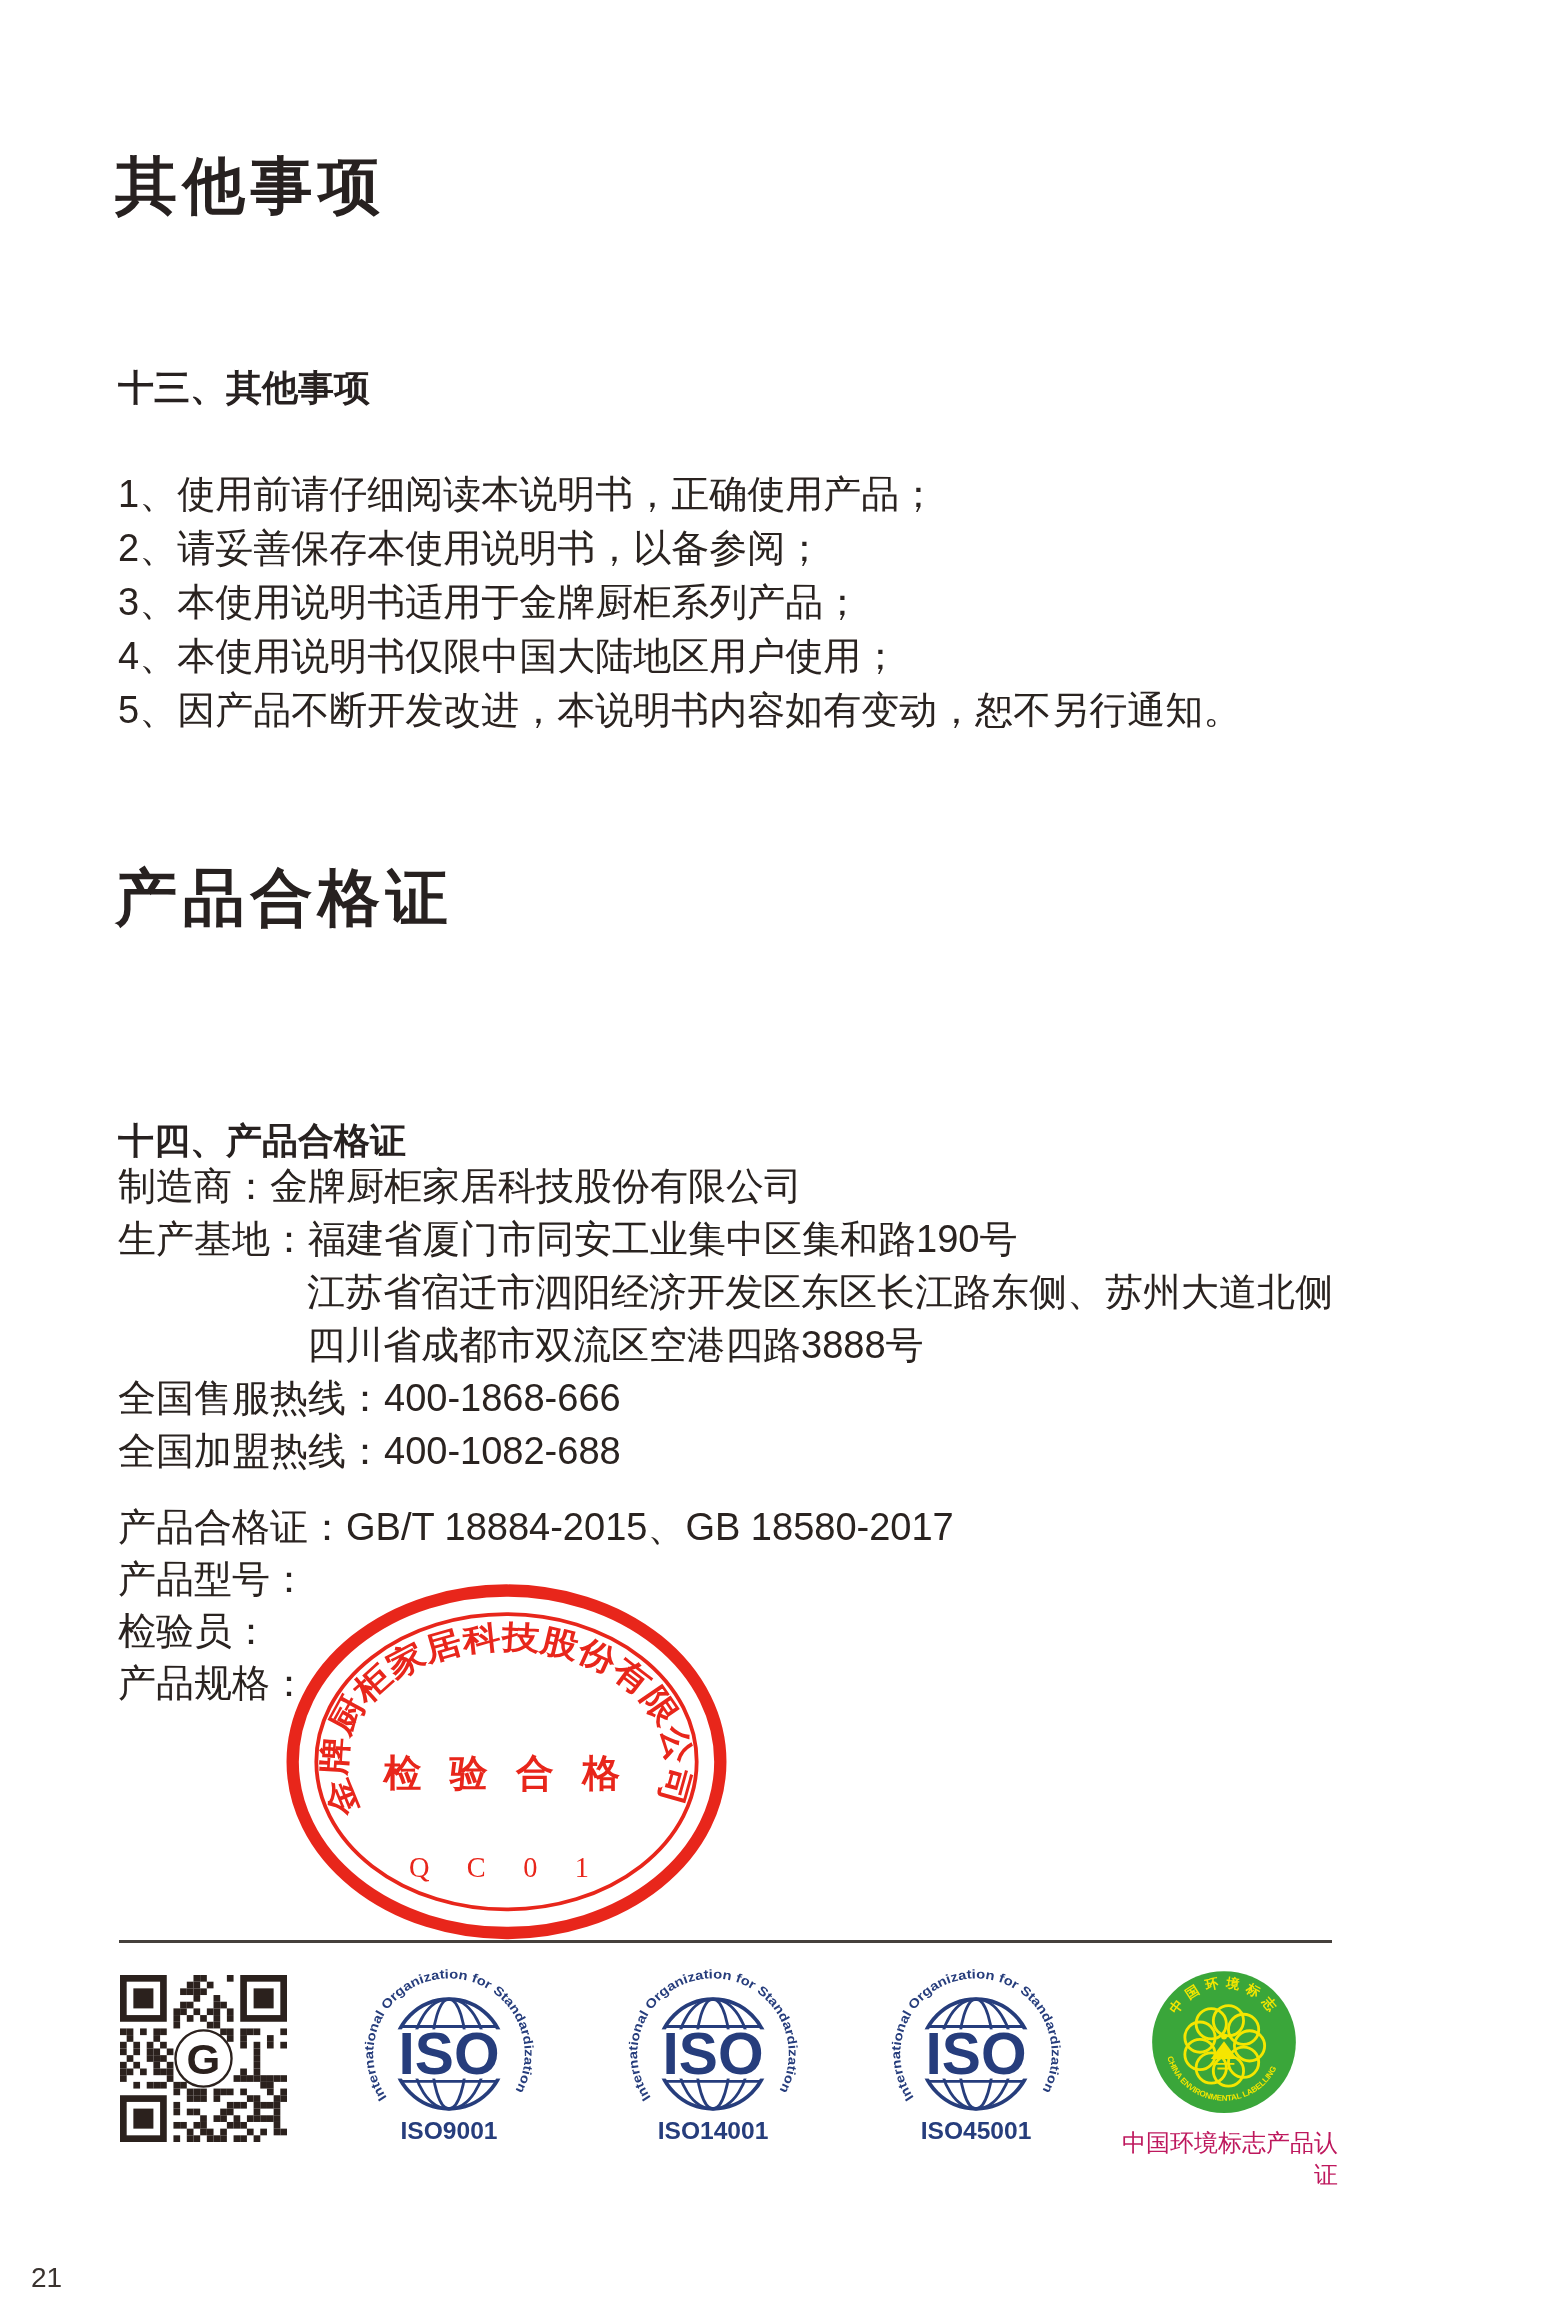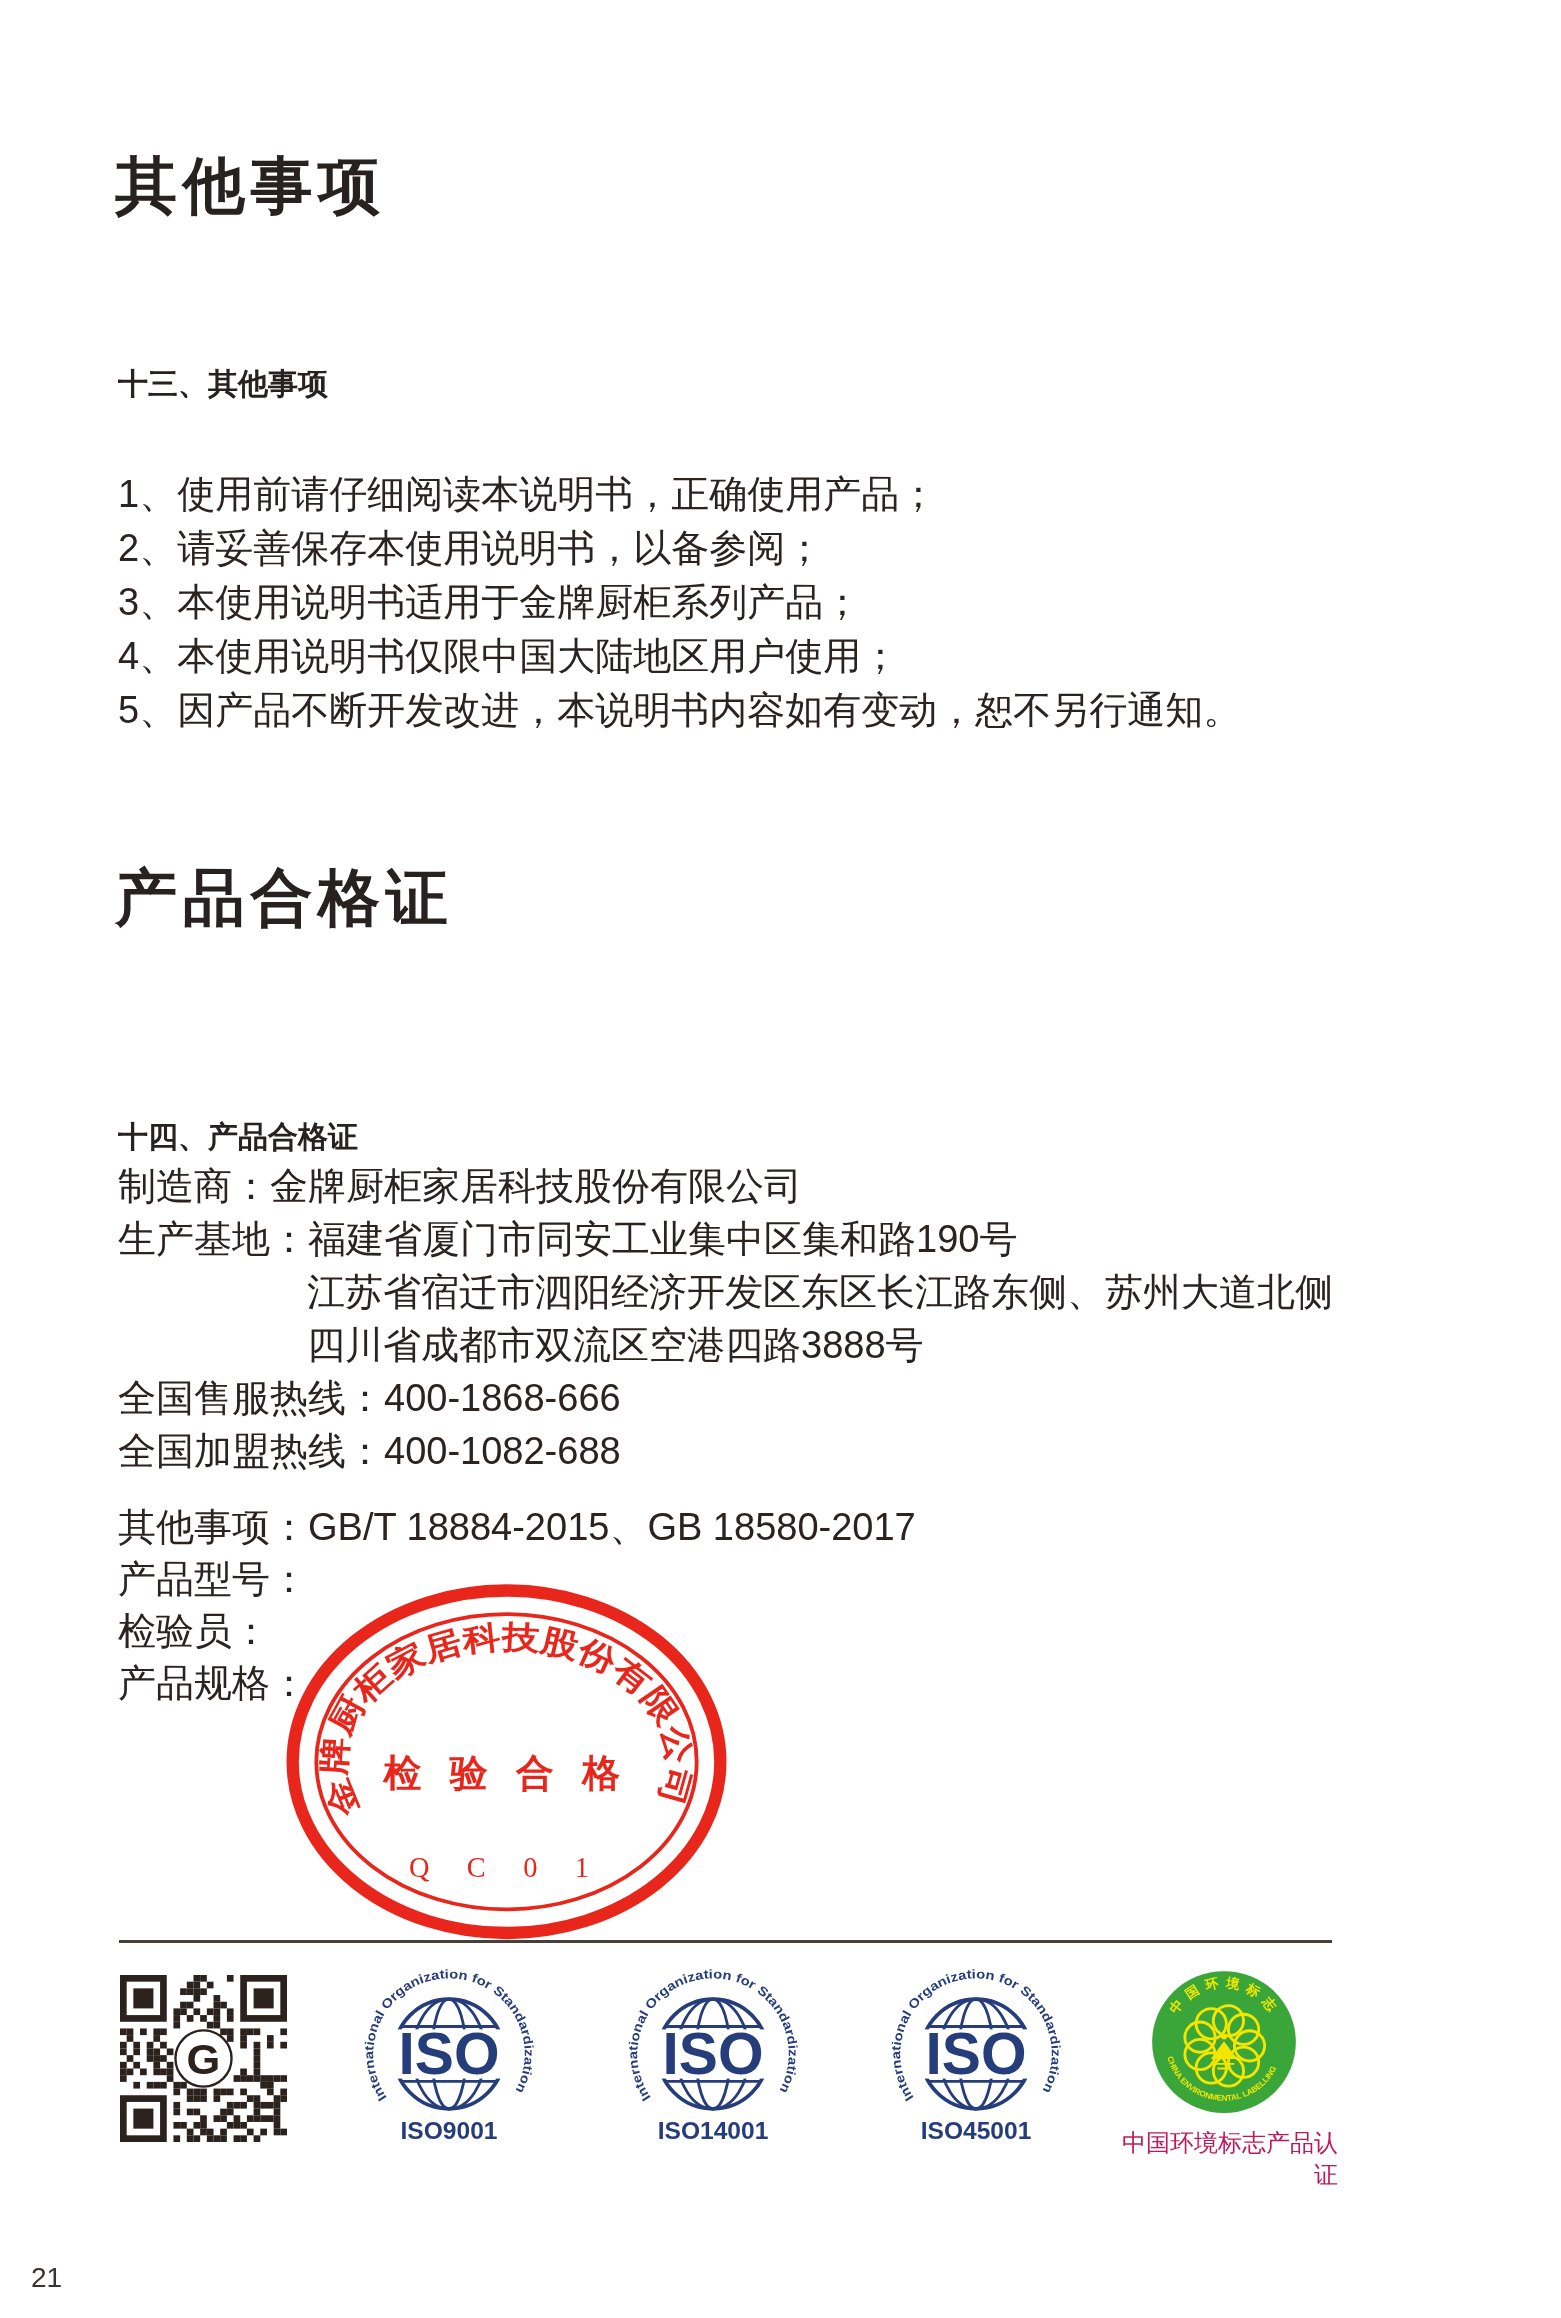--- a/index.html
+++ b/index.html
@@ -3,21 +3,21 @@
 <meta charset="utf-8">
 <style>
   html,body{margin:0;padding:0;}
   body{
     width:1561px;height:2319px;background:#ffffff;position:relative;
     font-family:"Liberation Sans","DejaVu Sans",sans-serif;
     color:#2a2320;overflow:hidden;
   }
   .abs{position:absolute;}
   .h1{font-size:62px;font-weight:700;letter-spacing:5.7px;color:#272120;}
-  .h2{font-size:30px;font-weight:700;color:#272120;}
+  .h2{font-size:36px;font-weight:700;color:#272120;}
   .note-line{font-size:38px;line-height:54px;white-space:nowrap;color:#2a2320;}
   .info-line{font-size:38px;line-height:53px;white-space:nowrap;color:#2a2320;}
   .spec-line{font-size:38px;line-height:52px;white-space:nowrap;color:#2a2320;}
   .indent{padding-left:189px;}
   .divider{background:#45403c;height:2.8px;}
   .caption{font-size:24px;text-align:right;color:#be185d;}
   .pagenum{font-size:28px;color:#3a332f;}
   svg text{font-family:"Liberation Sans","DejaVu Sans",sans-serif;}
   .serif-text{font-family:"Liberation Serif","DejaVu Serif",serif;}
 </style>
@@ -43,21 +43,21 @@
 <div class="abs" style="left:118px;top:1160px;">
   <div class="info-line"><span>制造商：</span><span>金牌厨柜家居科技股份有限公司</span></div>
   <div class="info-line"><span>生产基地：</span><span>福建省厦门市同安工业集中区集和路190号</span></div>
   <div class="info-line indent"><span>江苏省宿迁市泗阳经济开发区东区长江路东侧、苏州大道北侧</span></div>
   <div class="info-line indent"><span>四川省成都市双流区空港四路3888号</span></div>
   <div class="info-line"><span>全国售服热线：</span><span>400-1868-666</span></div>
   <div class="info-line"><span>全国加盟热线：</span><span>400-1082-688</span></div>
 </div>
 
 <div class="abs" style="left:118px;top:1501px;">
-  <div class="spec-line"><span>其他事项：</span><span>GB/T 18884-2015、GB 18580-2017</span></div>
+  <div class="spec-line"><span>产品合格证：</span><span>GB/T 18884-2015、GB 18580-2017</span></div>
   <div class="spec-line"><span>产品型号：</span><span></span></div>
   <div class="spec-line"><span>检验员：</span><span></span></div>
   <div class="spec-line"><span>产品规格：</span><span></span></div>
 </div>
 
 <svg class="abs" style="left:284px;top:1582px;" width="445" height="369" viewBox="0 0 470 390">
   <ellipse cx="235" cy="190" rx="226" ry="181" fill="none" stroke="#e8261b" stroke-width="13"></ellipse>
   <ellipse cx="235" cy="190" rx="201" ry="156" fill="none" stroke="#e8261b" stroke-width="4"></ellipse>
   <path id="stampArc" d="M 81 240.8 A 170 120 0 1 1 389 240.8" fill="none"></path>
   <text font-size="34" font-weight="700" fill="#e8261b" class="serif-text">

